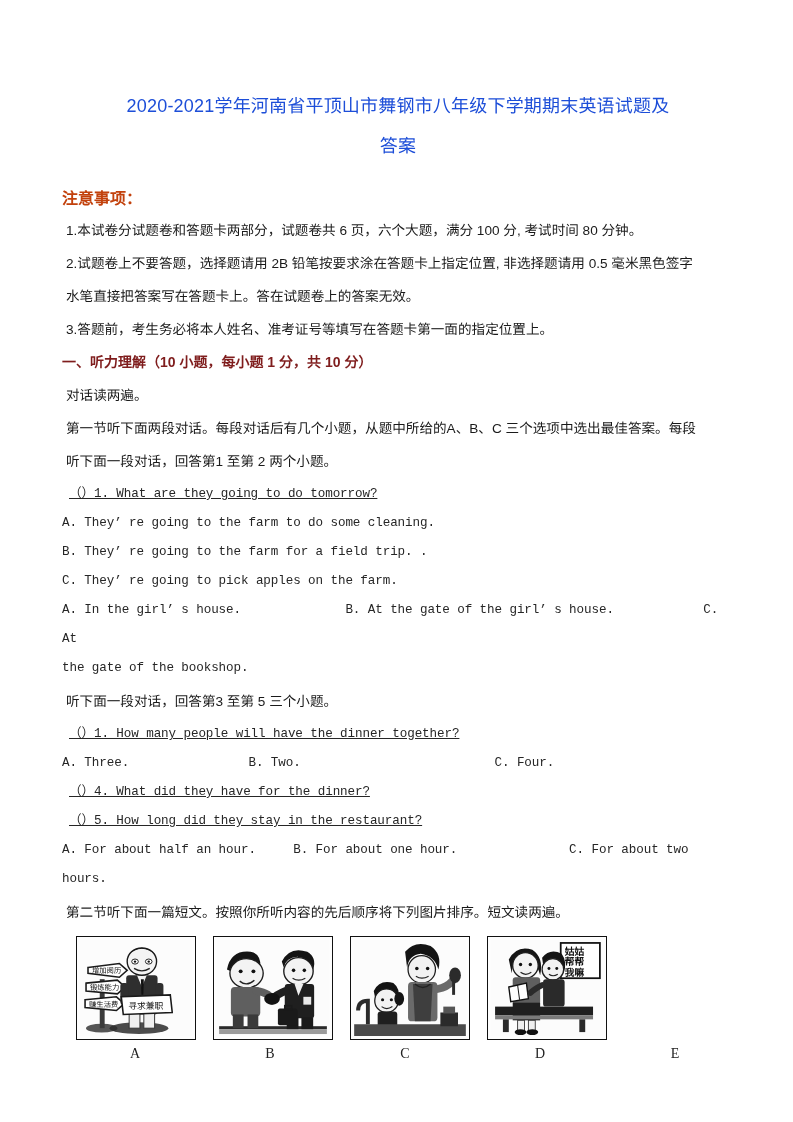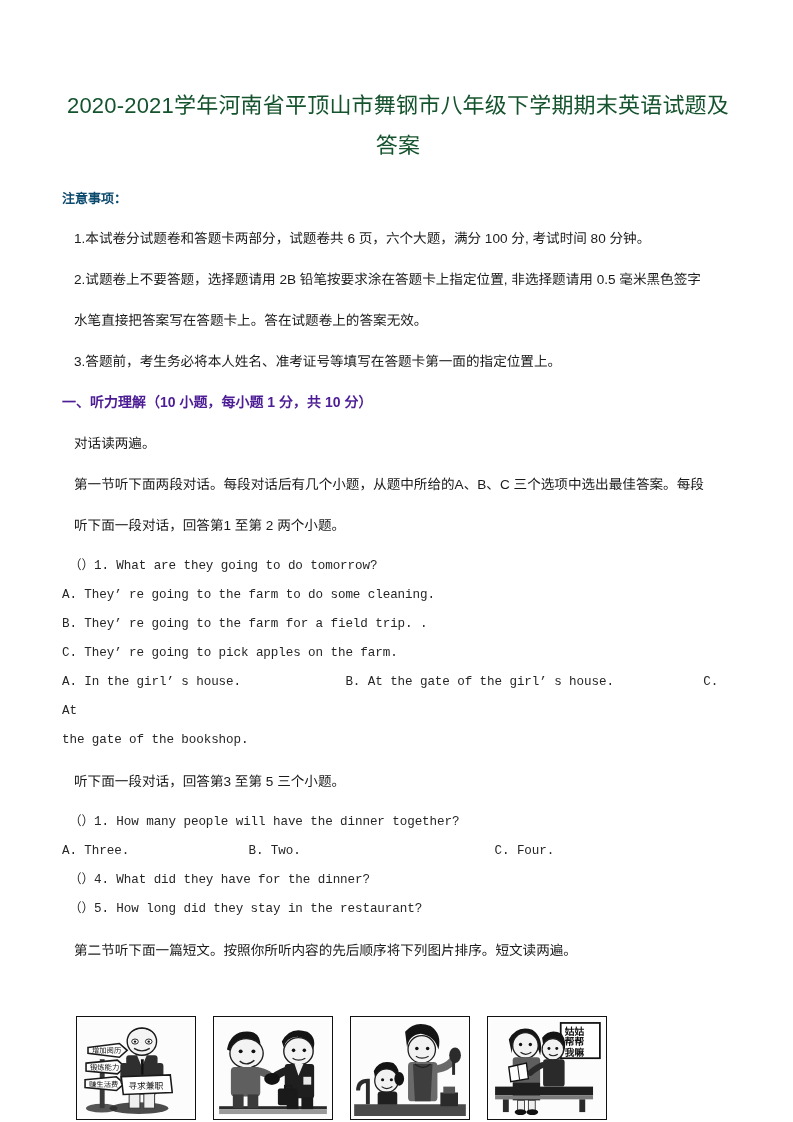--- a/index.html
+++ b/index.html
@@ -27,67 +27,68 @@
   .content {
     position: absolute;
     left: 62px;
     top: 86px;
     width: 672px;
   }
 
   
   .doc-title {
     font-family: "Liberation Sans", "DejaVu Sans", sans-serif;
-    font-size: 22px;
+    font-size: 18px;
     line-height: 40px;
     text-align: center;
     letter-spacing: 0.2px;
     margin: 0 0 20px 0;
     font-weight: 400;
-    color: #14532d;
+    color: #1d4ed8;
   }
 
   
   .cn {
     font-family: "Liberation Sans", "DejaVu Sans", sans-serif;
     font-size: 13.6px;
     line-height: 29px;
     color: #1a1a1a;
-    margin: 12px;
+    margin: 4px;
     text-align: justify;
   }
   .notice-head {
     font-family: "Liberation Sans", "DejaVu Sans", sans-serif;
-    font-size: 13px;
+    font-size: 16px;
     font-weight: bold;
     line-height: 26px;
     margin: 0 0 1px 0;
-    color: #0c4a6e;
+    color: #c2410c;
   }
   .section-head {
     font-family: "Liberation Sans", "DejaVu Sans", sans-serif;
     font-size: 14px;
     font-weight: bold;
     line-height: 29px;
     margin: 3px 0 0 0;
-    color: #4c1d95;
+    color: #7f1d1d;
   }
 
   
   .en {
     font-family: "Liberation Mono", "DejaVu Sans Mono", monospace;
     font-size: 12.6px;
     line-height: 29px;
     color: #262626;
     margin: 0;
     white-space: pre-wrap;
     letter-spacing: -0.1px;
   }
   .en-q {
     padding-left: 7px;
+    text-decoration: underline;
   }
   .opt-cols {
     display: block;
     white-space: pre-wrap;
   }
 
   
   .pic-strip {
     display: flex;
     justify-content: flex-start;
@@ -96,21 +97,20 @@
     padding-left: 14px;
   }
   .pic-box {
     width: 120px;
     height: 104px;
     border: 1.6px solid #111;
     background: #fdfdfd;
     position: relative;
     overflow: hidden;
     box-sizing: border-box;
-    margin-top: 39px;
   }
   .pic-inner {
     position: absolute;
     inset: 3px;
     overflow: hidden;
   }
   .pic-svg { width: 100%; height: 100%; display:block; }
 
   .letters-row {
     display: flex;
@@ -160,20 +160,22 @@
 the gate of the bookshop.</p>
 
     <p class="cn">听下面一段对话，回答第3 至第 5 三个小题。</p>
 
     <p class="en en-q">（）1. How many people will have the dinner together?</p>
     <p class="en opt-cols">A. Three.                B. Two.                          C. Four.</p>
 
     <p class="en en-q">（）4. What did they have for the dinner?</p>
 
     <p class="en en-q">（）5. How long did they stay in the restaurant?</p>
+    <p class="en opt-cols">A. For about half an hour.     B. For about one hour.               C. For about two
+hours.</p>
 
     <p class="cn">第二节听下面一篇短文。按照你所听内容的先后顺序将下列图片排序。短文读两遍。</p>
 
     <div class="pic-strip">
 
       <div class="pic-box">
         <div class="pic-inner">
           <svg class="pic-svg" viewBox="0 0 114 98">
             <rect x="0" y="0" width="114" height="98" fill="#fcfcfc"></rect>
 

